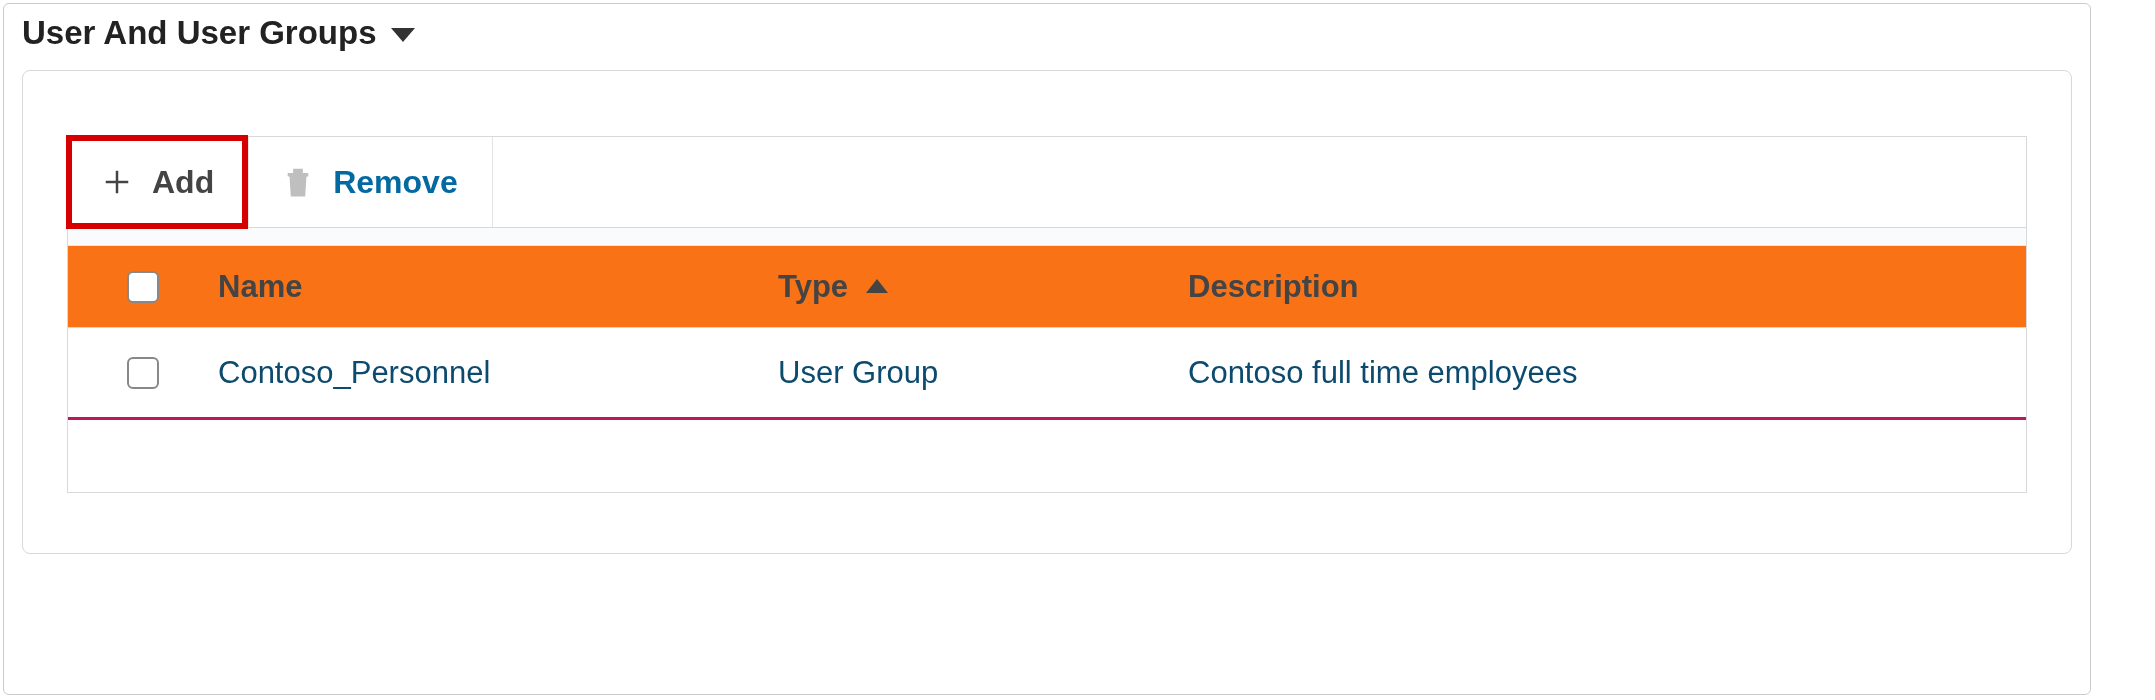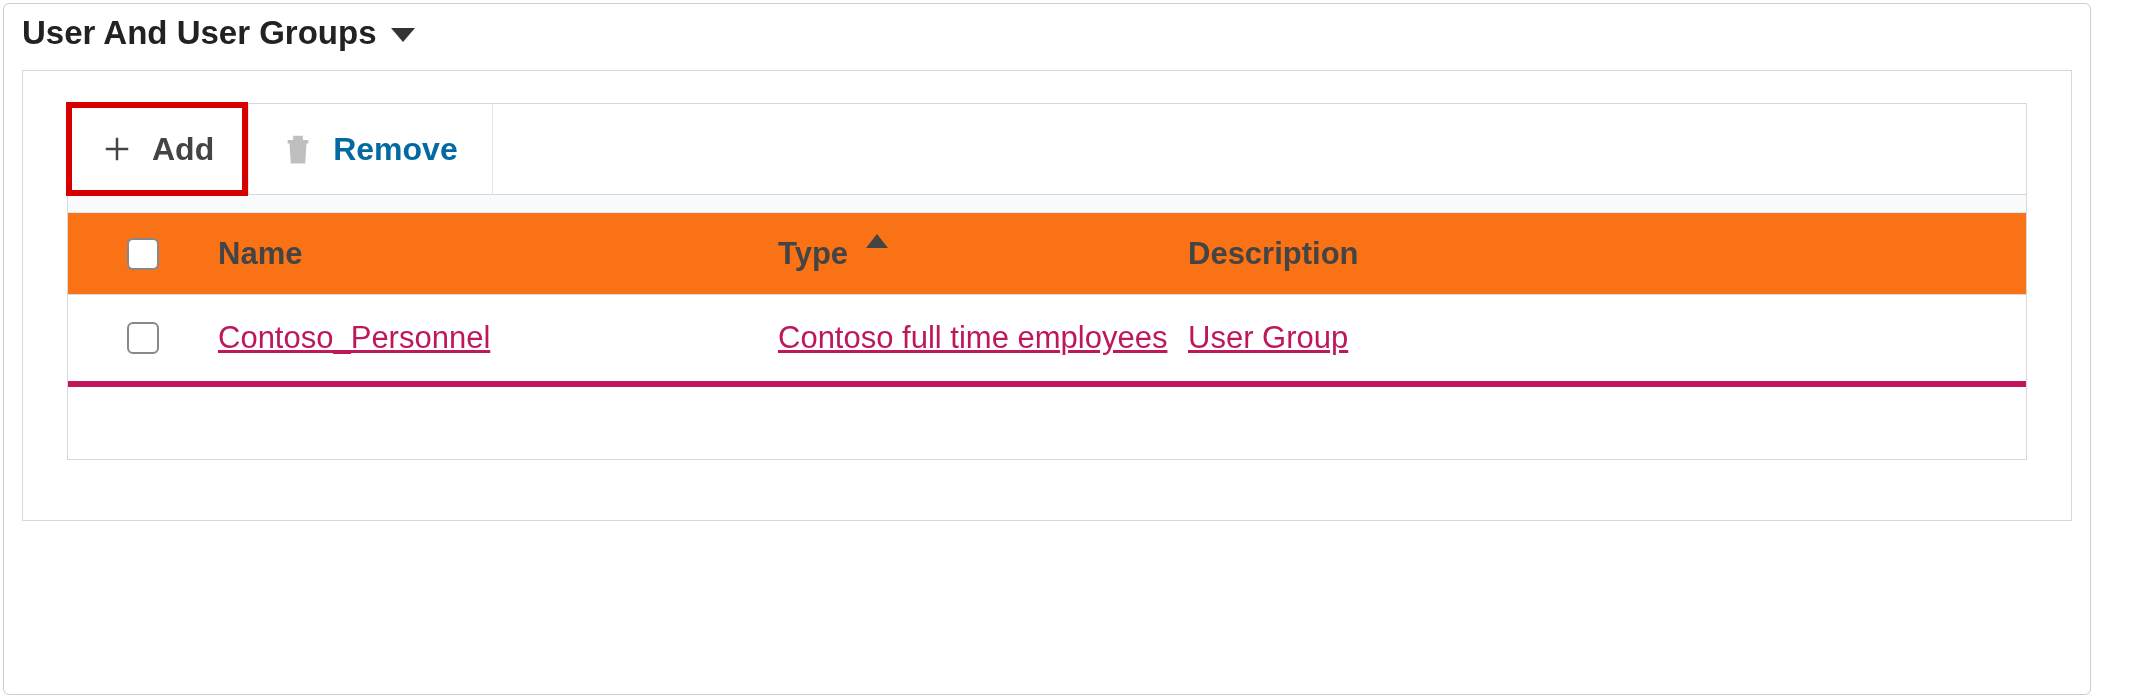--- a/index.html
+++ b/index.html
@@ -32,22 +32,22 @@
   }
   .caret-down-icon {
     width: 0; height: 0;
     border-left: 12px solid transparent;
     border-right: 12px solid transparent;
     border-top: 14px solid #333;
     margin-top: 4px;
   }
   .inner-panel {
     border: 1px solid #d8d8d8;
-    border-radius: 0;
-    padding: 32px 44px 60px 44px;
+    border-radius: 8px;
+    padding: 65px 44px 60px 44px;
   }
   .toolbar {
     display: flex;
     border: 1px solid #d8d8d8;
     border-bottom: 1px solid #d8d8d8;
     background: #fff;
     height: 92px;
     align-items: stretch;
   }
   .toolbar-btn {
@@ -99,39 +99,38 @@
     align-items: center;
     background: #f97316;
     height: 82px;
     border-bottom: 1px solid #d8d8d8;
     font-size: 31px;
     font-weight: 700;
     color: #444;
   }
   .thead .th-type {
     display: flex;
-    align-items: flex-start;
+    align-items: center;
     gap: 18px;
   }
   .sort-up-icon {
     width: 0; height: 0;
     border-left: 11px solid transparent;
     border-right: 11px solid transparent;
     border-bottom: 14px solid #444;
     margin-top: -2px;
   }
   .trow {
     display: grid;
     grid-template-columns: 150px 560px 410px 1fr;
     align-items: center;
     height: 92px;
     font-size: 31px;
-    color: #be185d;
-    border-bottom: 6px solid #be185d;
-    text-decoration: underline;
+    color: #0c4a6e;
+    border-bottom: 3px solid #be185d;
   }
   .trow:last-child { border-bottom: none; }
   .filler {
     height: 72px;
   }
   .chk-cell {
     display: flex;
     justify-content: center;
     align-items: center;
   }
@@ -188,21 +187,21 @@
           <span class="sort-up-icon"></span>
         </div>
         <div>Description</div>
       </div>
 
       <div class="trow">
         <div class="chk-cell">
           <div class="chk"></div>
         </div>
         <div>Contoso_Personnel</div>
+        <div>User Group</div>
         <div>Contoso full time employees</div>
-        <div>User Group</div>
       </div>
 
       <div class="filler"></div>
     </div>
 
   </div>
 </div>
 
 </body></html>

